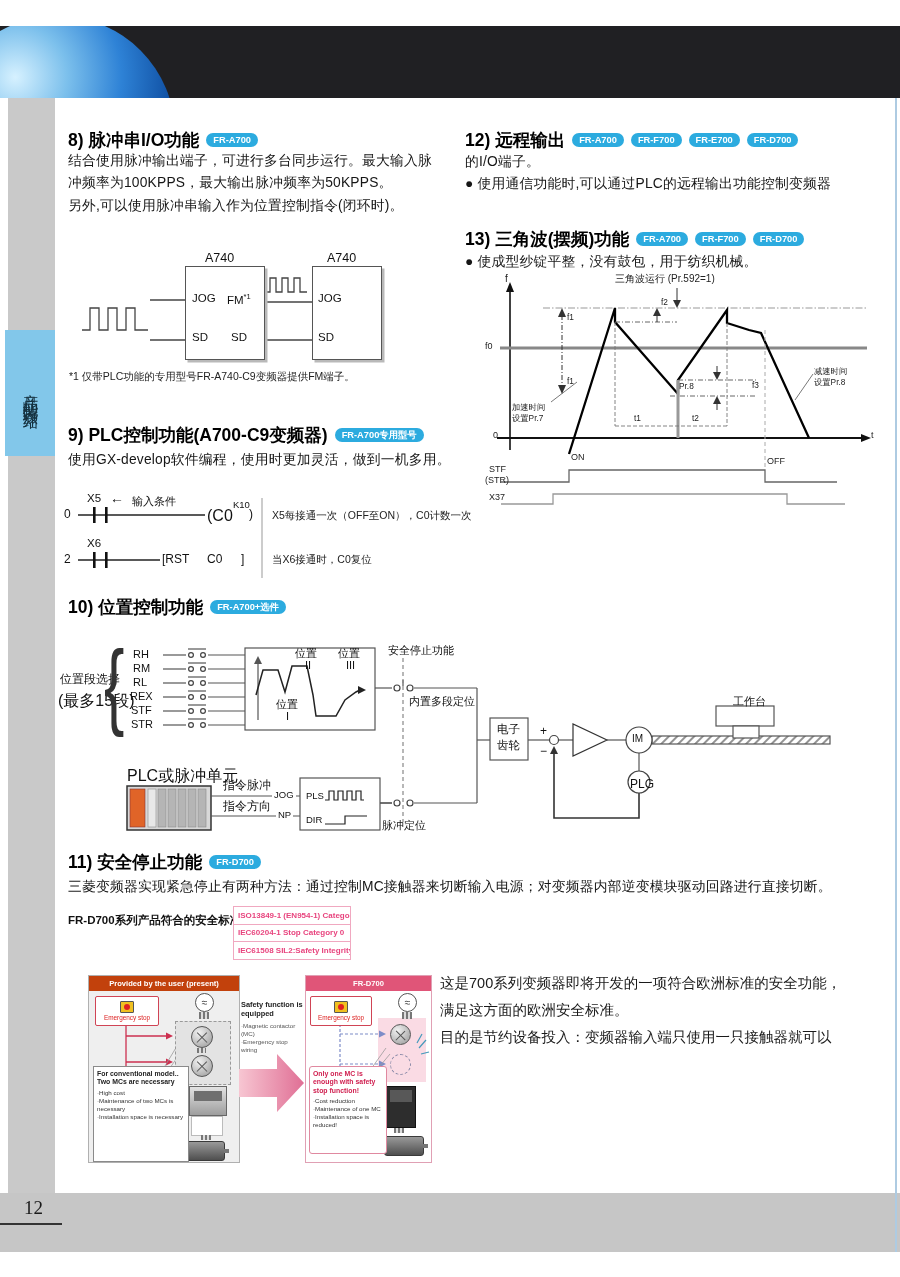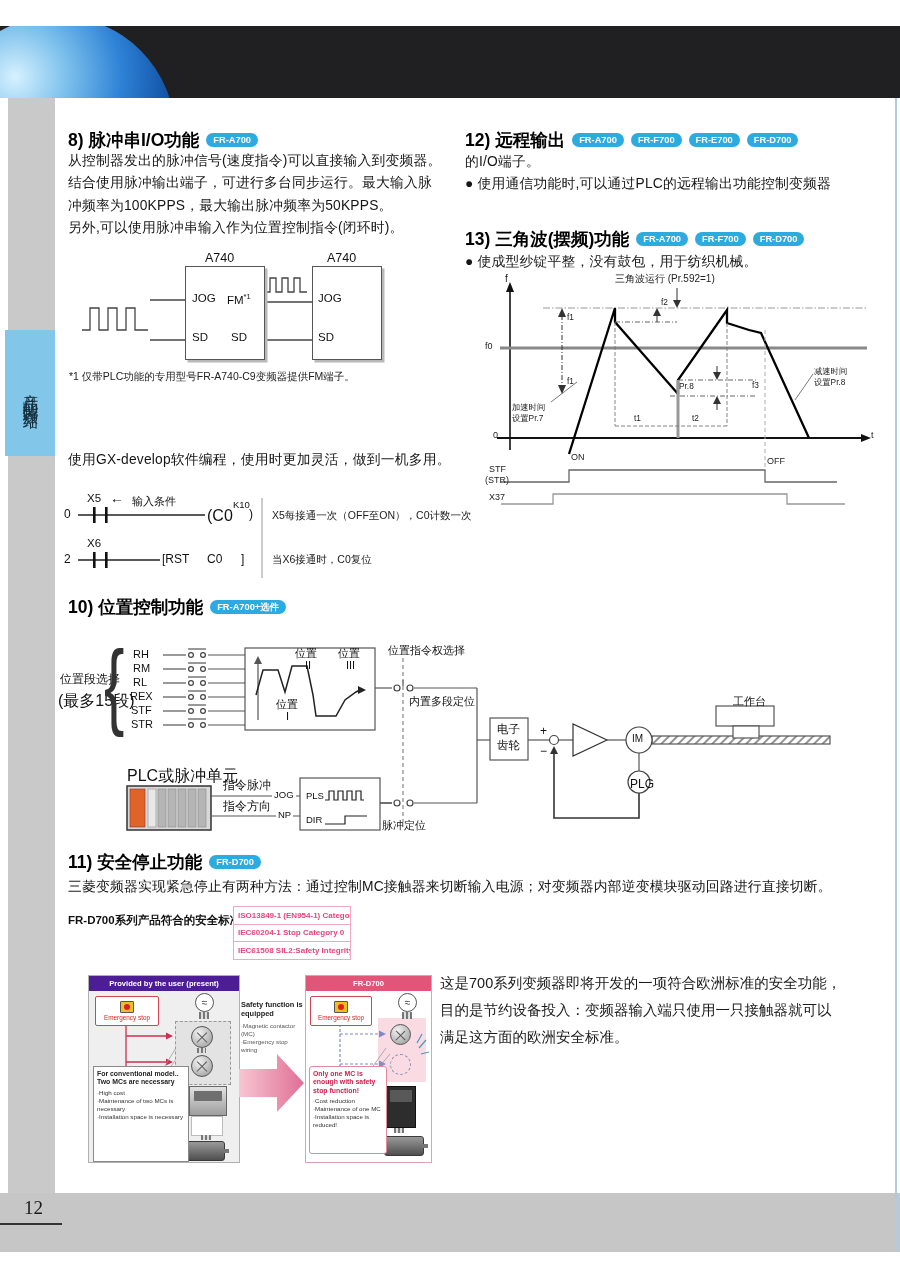--- a/index.html
+++ b/index.html
@@ -61,21 +61,20 @@
   <div class="ab" style="left:5px;top:330px;width:50px;height:126px;background:#82c7ea;display:flex;align-items:center;justify-content:center">
     <span class="vtab">产品功能特点介绍</span>
   </div>
   <div class="ab" style="left:895px;top:98px;width:2px;height:1154px;background:#aecbe2;z-index:5"></div>
 
   <div class="ab h" style="left:68px;top:128px">
     <span>8) 脉冲串I/O功能</span>
     <span class="badge">FR-A700</span>
   </div>
   <div class="ab bt lines" style="left:68px;top:152px">
-    <div>从控制器发出的脉冲信号(速度指令)可以直接输入到变频器。</div>
     <div>结合使用脉冲输出端子，可进行多台同步运行。最大输入脉</div>
     <div>冲频率为100KPPS，最大输出脉冲频率为50KPPS。</div>
     <div>另外,可以使用脉冲串输入作为位置控制指令(闭环时)。</div>
   </div>
 
   <svg class="ab" style="left:68px;top:250px" width="392" height="126" viewBox="0 0 392 126">
     <g stroke="#444" stroke-width="1.3" fill="none">
       <path d="M82,50 H117"></path>
         <path d="M82,90 H117"></path>
       <path d="M195,52 H244"></path>
@@ -89,20 +88,24 @@
   <div class="devbox" style="left:185px;top:266px;width:78px;height:92px"></div>
   <div class="devbox" style="left:312px;top:266px;width:68px;height:92px"></div>
   <span class="ab dl" style="left:192px;top:292px;font-size:11.5px">JOG</span>
   <span class="ab dl" style="left:227px;top:292px;font-size:11.5px"><span>FM</span><sup style="font-size:7.5px">*1</sup></span>
   <span class="ab dl" style="left:192px;top:331px;font-size:11.5px">SD</span>
   <span class="ab dl" style="left:231px;top:331px;font-size:11.5px">SD</span>
   <span class="ab dl" style="left:318px;top:292px;font-size:11.5px">JOG</span>
   <span class="ab dl" style="left:318px;top:331px;font-size:11.5px">SD</span>
   <span class="ab note" style="left:69px;top:370px">*1 仅带PLC功能的专用型号FR-A740-C9变频器提供FM端子。</span>
 
+  <div class="ab h" style="left:68px;top:423px">
+    <span>9) PLC控制功能(A700-C9变频器)</span>
+    <span class="badge">FR-A700专用型号</span>
+  </div>
   <span class="ab bt" style="left:68px;top:451px">使用GX-develop软件编程，使用时更加灵活，做到一机多用。</span>
 
   <svg class="ab" style="left:60px;top:488px" width="400" height="96" viewBox="0 0 400 96">
     <g stroke="#222" stroke-width="1.4" fill="none">
       <path d="M18,27 H145"></path>
         <path d="M18,72 H100"></path>
     </g>
     <rect x="33" y="19" width="2.6" height="16" fill="#111"></rect>
       <rect x="45" y="19" width="2.6" height="16" fill="#111"></rect>
     <rect x="33" y="64" width="2.6" height="16" fill="#111"></rect>
@@ -235,21 +238,21 @@
   <span class="ab dl" style="left:133px;top:676px">RL</span>
   <span class="ab dl" style="left:130px;top:690px">REX</span>
   <span class="ab dl" style="left:131px;top:704px">STF</span>
   <span class="ab dl" style="left:131px;top:718px">STR</span>
   <span class="ab dl" style="left:295px;top:646px">位置</span>
   <span class="ab dl" style="left:305px;top:659px">II</span>
   <span class="ab dl" style="left:338px;top:646px">位置</span>
   <span class="ab dl" style="left:346px;top:659px">III</span>
   <span class="ab dl" style="left:276px;top:697px">位置</span>
   <span class="ab dl" style="left:286px;top:710px">I</span>
-  <span class="ab dl" style="left:388px;top:643px">位置指令权选择</span>
+  <span class="ab dl" style="left:388px;top:643px">安全停止功能</span>
   <span class="ab dl" style="left:409px;top:694px">内置多段定位</span>
   <span class="ab dl" style="left:382px;top:818px">脉冲定位</span>
   <span class="ab dl" style="left:497px;top:722px;font-size:11.5px">电子</span>
   <span class="ab dl" style="left:497px;top:738px;font-size:11.5px">齿轮</span>
   <span class="ab dl" style="left:540px;top:724px;font-size:12px">+</span>
   <span class="ab dl" style="left:540px;top:744px;font-size:12px">−</span>
   <span class="ab dl" style="left:632px;top:733px;font-size:10px">IM</span>
   <span class="ab dl" style="left:630px;top:777px;font-size:12px">PLG</span>
   <span class="ab dl" style="left:733px;top:694px">工作台</span>
   <span class="ab dl" style="left:127px;top:766px;font-size:16px">PLC或脉冲单元</span>
@@ -266,21 +269,21 @@
   </div>
   <span class="ab bt" style="left:68px;top:878px">三菱变频器实现紧急停止有两种方法：通过控制MC接触器来切断输入电源；对变频器内部逆变模块驱动回路进行直接切断。</span>
   <span class="ab" style="left:68px;top:913px;font-size:11.5px;font-weight:bold;white-space:nowrap">FR-D700系列产品符合的安全标准:</span>
   <div class="ab" style="left:233px;top:906px">
     <div class="stdrow">ISO13849-1 (EN954-1) Category 3</div>
     <div class="stdrow">IEC60204-1 Stop Category 0</div>
     <div class="stdrow">IEC61508 SIL2:Safety Integrity Level 2</div>
   </div>
 
   <div class="panel" style="left:88px;top:975px;width:150px;height:186px">
-    <div class="phead" style="background:#4c1d95">Provided by the user (present)</div>
+    <div class="phead" style="background:#c2410c">Provided by the user (present)</div>
     <svg style="position:absolute;left:0;top:0" width="150" height="186" viewBox="0 0 150 186">
       <g stroke="#cc3050" stroke-width="1.3" fill="none">
         <path d="M37,48 V90"></path>
           <path d="M37,60 H80"></path>
           <path d="M37,86 H80"></path>
       </g>
       <polygon points="84,60 77,56.5 77,63.5" fill="#cc3050"></polygon>
       <polygon points="84,86 77,82.5 77,89.5" fill="#cc3050"></polygon>
       <g stroke="#9a9a9a" stroke-width=".8">
           <path d="M70,100 L88,70"></path>
@@ -359,22 +362,22 @@
     <div class="callout calloutR" style="left:3px;top:90px;width:70px;height:80px">
       <div class="ct">Only one MC is enough with safety stop function!</div>
       <div>·Cost reduction</div>
       <div>·Maintenance of one MC</div>
       <div>·Installation space is reduced!</div>
     </div>
   </div>
 
   <div class="ab lines" style="left:440px;top:970px;font-size:14.5px;color:#1a1a1a;line-height:27px">
     <div style="height:27px">这是700系列变频器即将开发的一项符合欧洲标准的安全功能，</div>
+    <div style="height:27px">满足这方面的欧洲安全标准。</div>
     <div style="height:27px">目的是节约设备投入：变频器输入端只使用一只接触器就可以</div>
-    <div style="height:27px">满足这方面的欧洲安全标准。</div>
   </div>
 
   <div class="ab h" style="left:465px;top:128px">
     <span>12) 远程输出</span>
     <span class="badge">FR-A700</span>
     <span class="badge">FR-F700</span>
     <span class="badge">FR-E700</span>
     <span class="badge">FR-D700</span>
   </div>
   <div class="ab bt lines" style="left:465px;top:153px">

